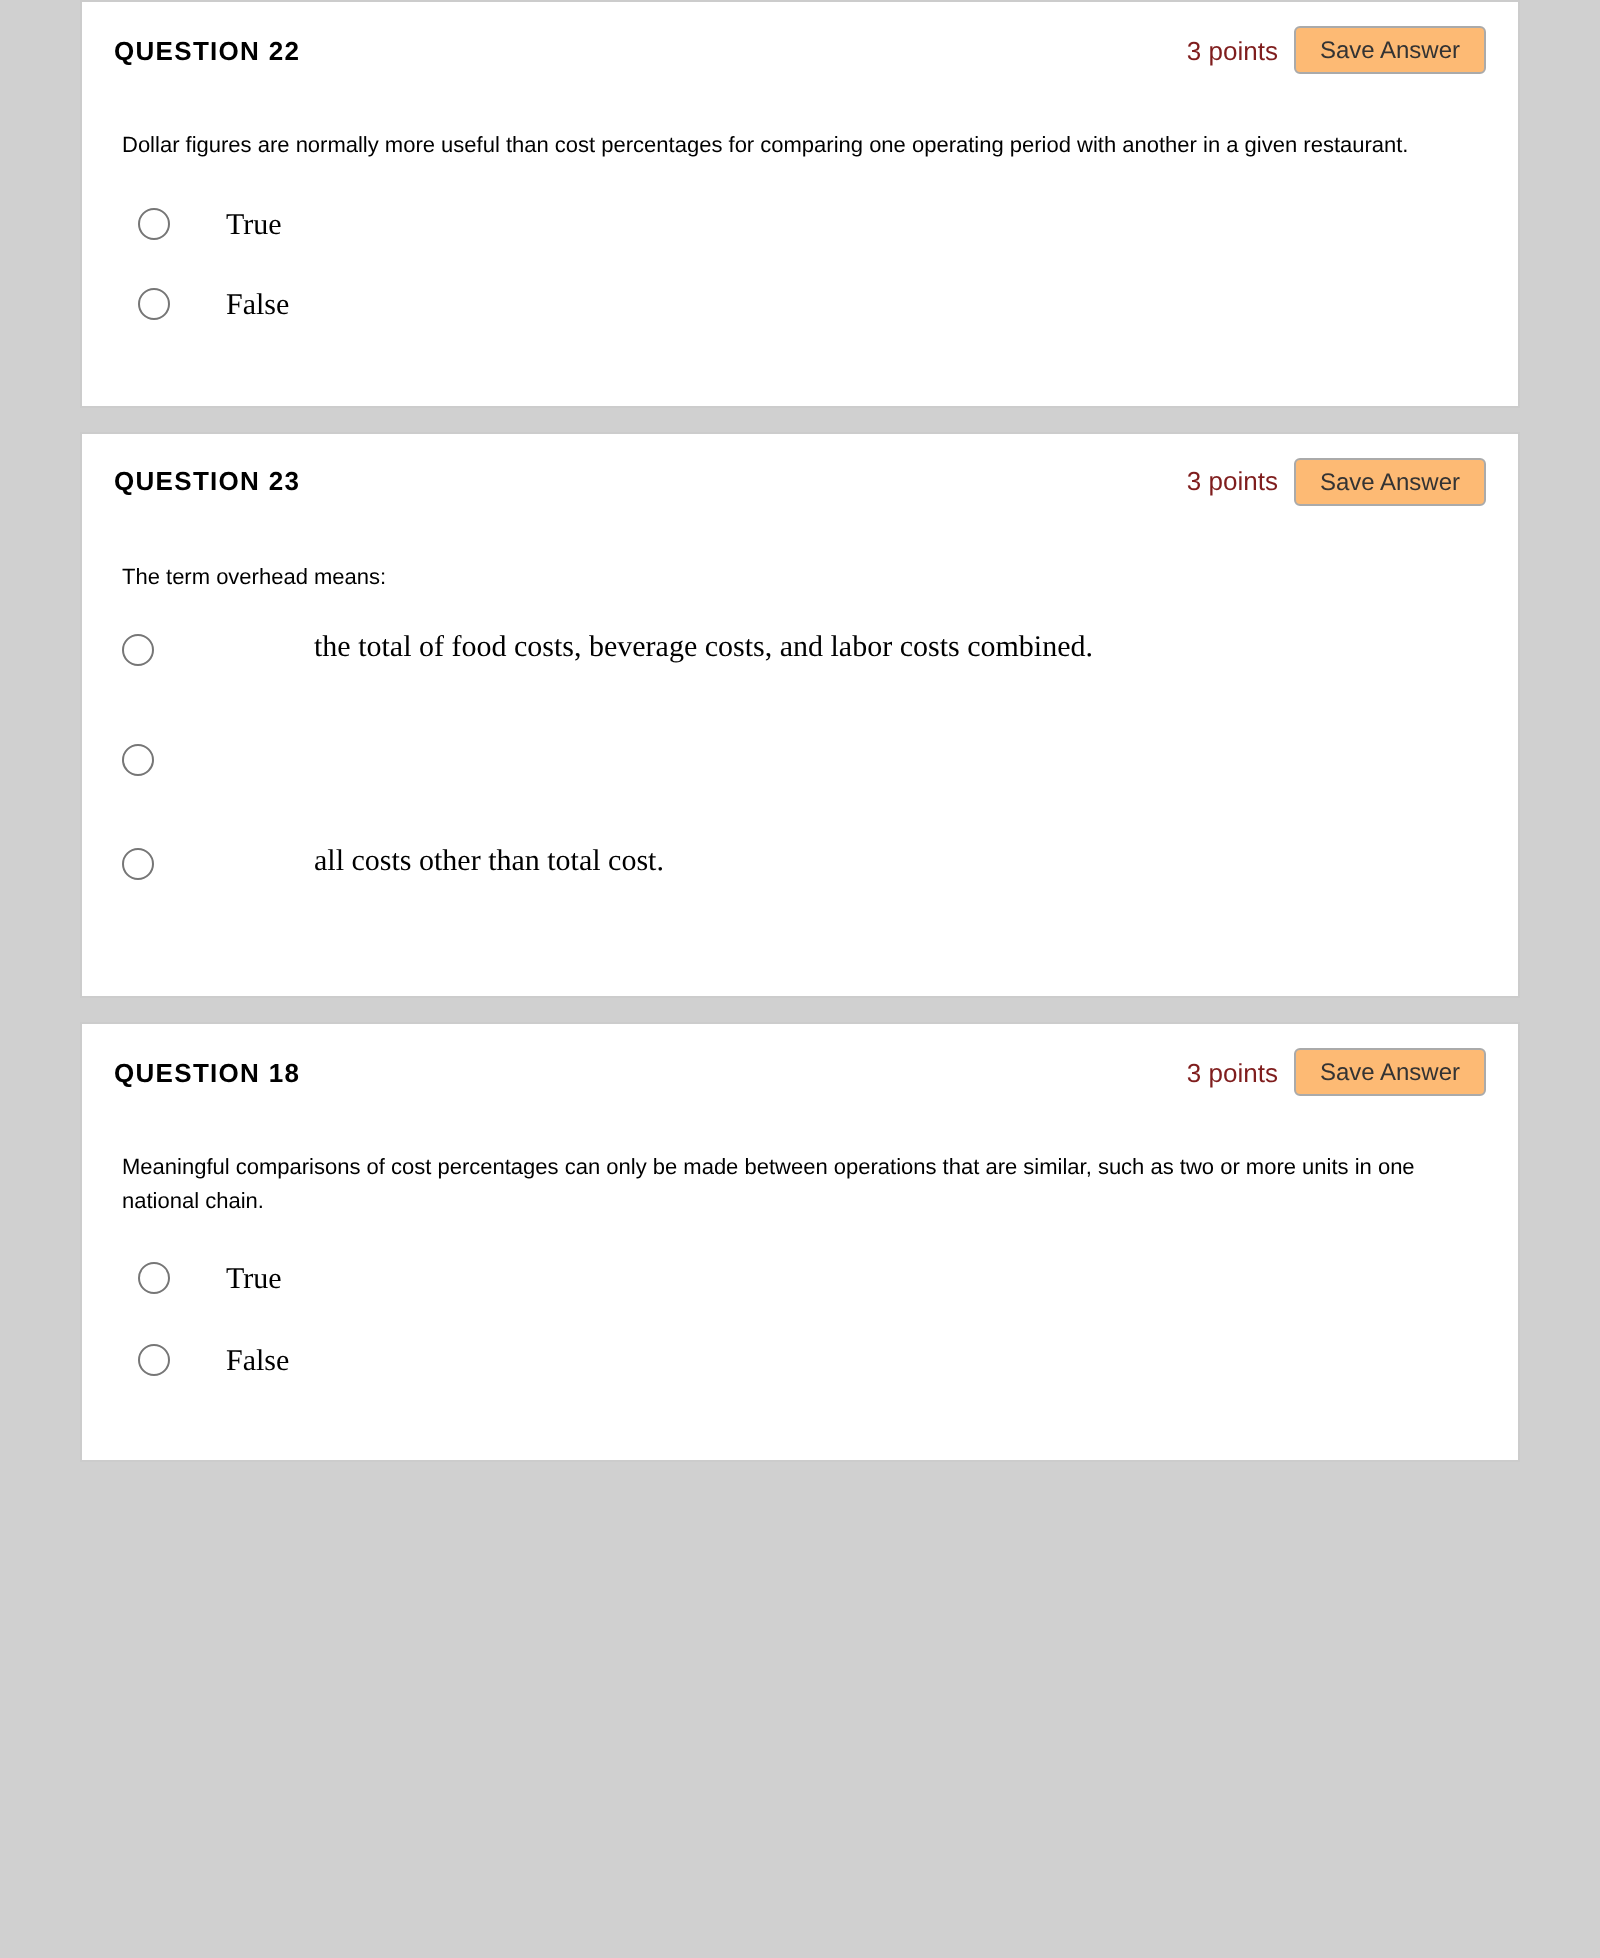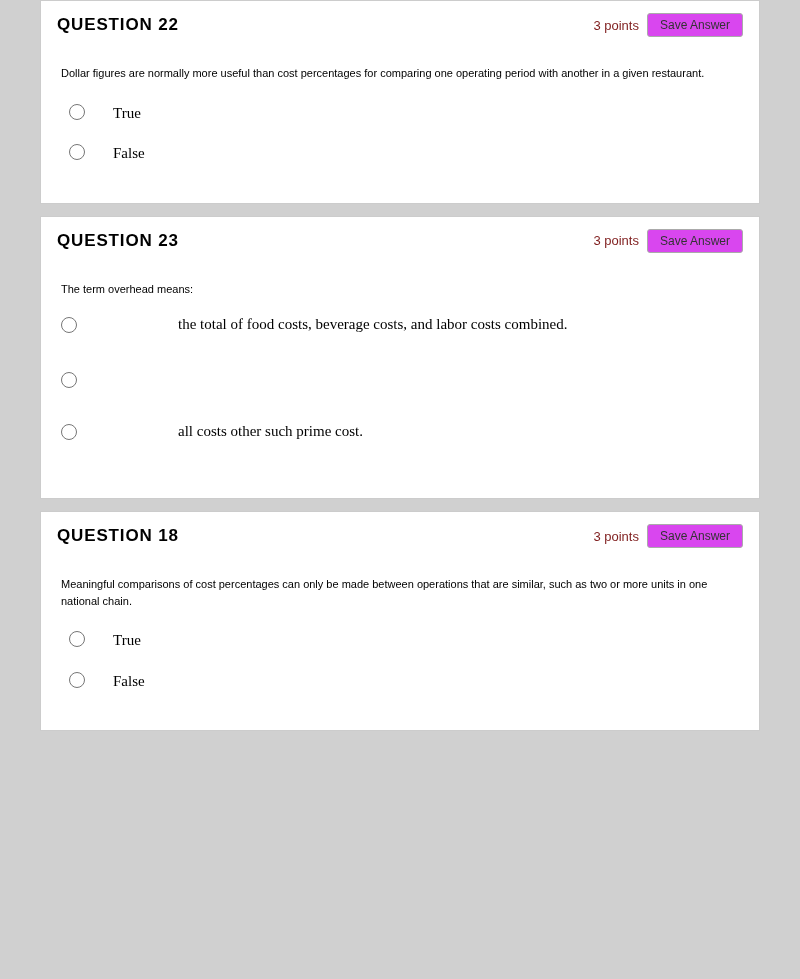--- a/index.html
+++ b/index.html
@@ -31,39 +31,39 @@
       display: flex;
       align-items: center;
       justify-content: space-between;
       padding: 12px 16px 12px 16px;
       border-bottom: none;
     }
 
     .question-label {
       font-family: Arial, sans-serif;
       font-weight: bold;
-      font-size: 17px;
+      font-size: 13px;
       letter-spacing: 0.05em;
       color: #000000;
     }
 
     .header-right {
       display: flex;
       align-items: center;
       gap: 8px;
     }
 
     .points-text {
       font-family: Arial, sans-serif;
       font-size: 13px;
       color: #7f1d1d;
     }
 
     .save-answer-btn {
-      background-color: #d946ef;
+      background-color: #fdba74;
       border: 1px solid #aaaaaa;
       border-radius: 3px;
       padding: 4px 12px;
       font-family: Arial, sans-serif;
       font-size: 12px;
       color: #333333;
       cursor: pointer;
     }
 
     .question-body {
@@ -127,21 +127,21 @@
       flex-shrink: 0;
       cursor: pointer;
       accent-color: #666;
     }
 
     .multi-option-text {
       font-family: Georgia, serif;
       font-size: 15px;
       color: #000000;
       line-height: 1.5;
-      margin-left: 101px;
+      margin-left: 80px;
     }
 
     .divider-gray {
       height: 8px;
       background-color: #d0d0d0;
     }
   </style>
 </head>
 <body>
 
@@ -185,21 +185,21 @@
       <div class="multi-options-container">
         <div class="multi-option-row">
           <input type="radio" name="q23" value="a" style="">
           <span class="multi-option-text">the total of food costs, beverage costs, and labor costs combined.</span>
         </div>
         <div class="multi-option-row">
           <input type="radio" name="q23" value="b" style="">
         </div>
         <div class="multi-option-row">
           <input type="radio" name="q23" value="c" style="">
-          <span class="multi-option-text">all costs other such prime cost.</span>
+          <span class="multi-option-text">all costs other than total cost.</span>
         </div>
       </div>
     </div>
   </div>
 
   <div class="divider-gray"></div>
 
   <div class="question-block">
     <div class="question-header">
       <span class="question-label">QUESTION 18</span>

